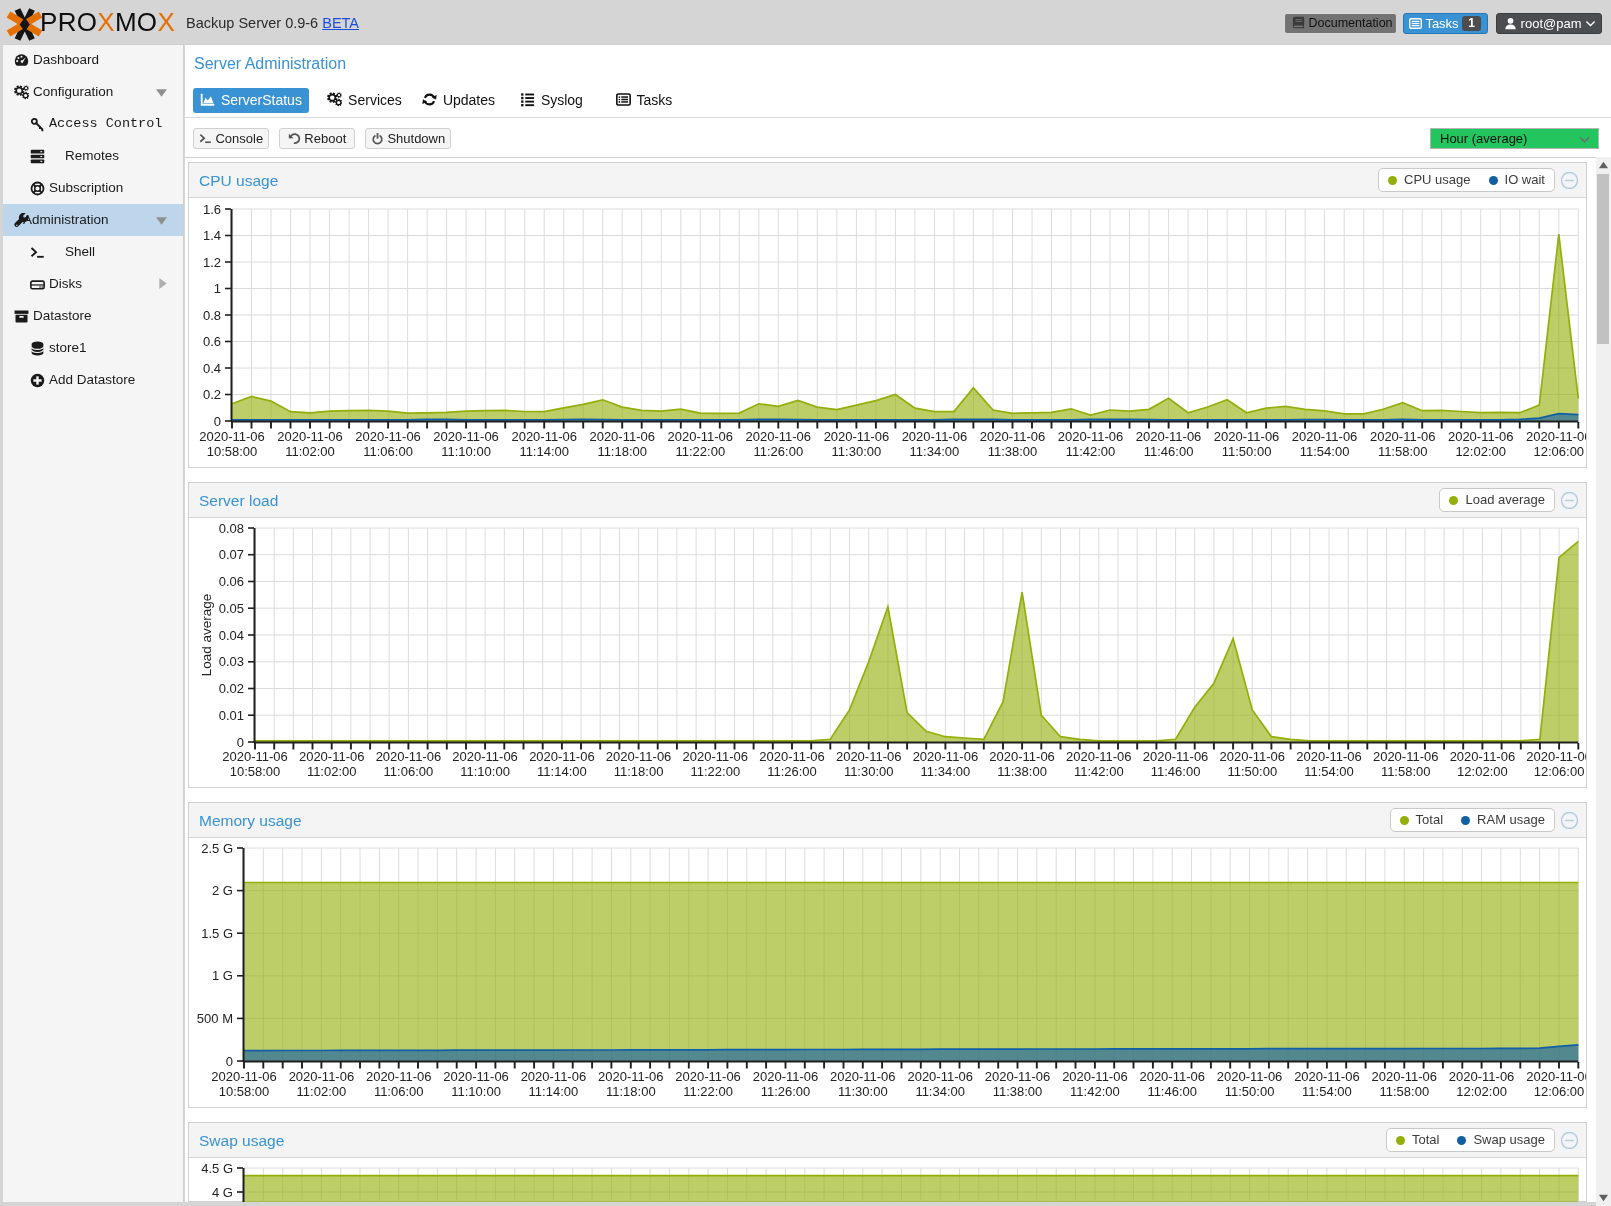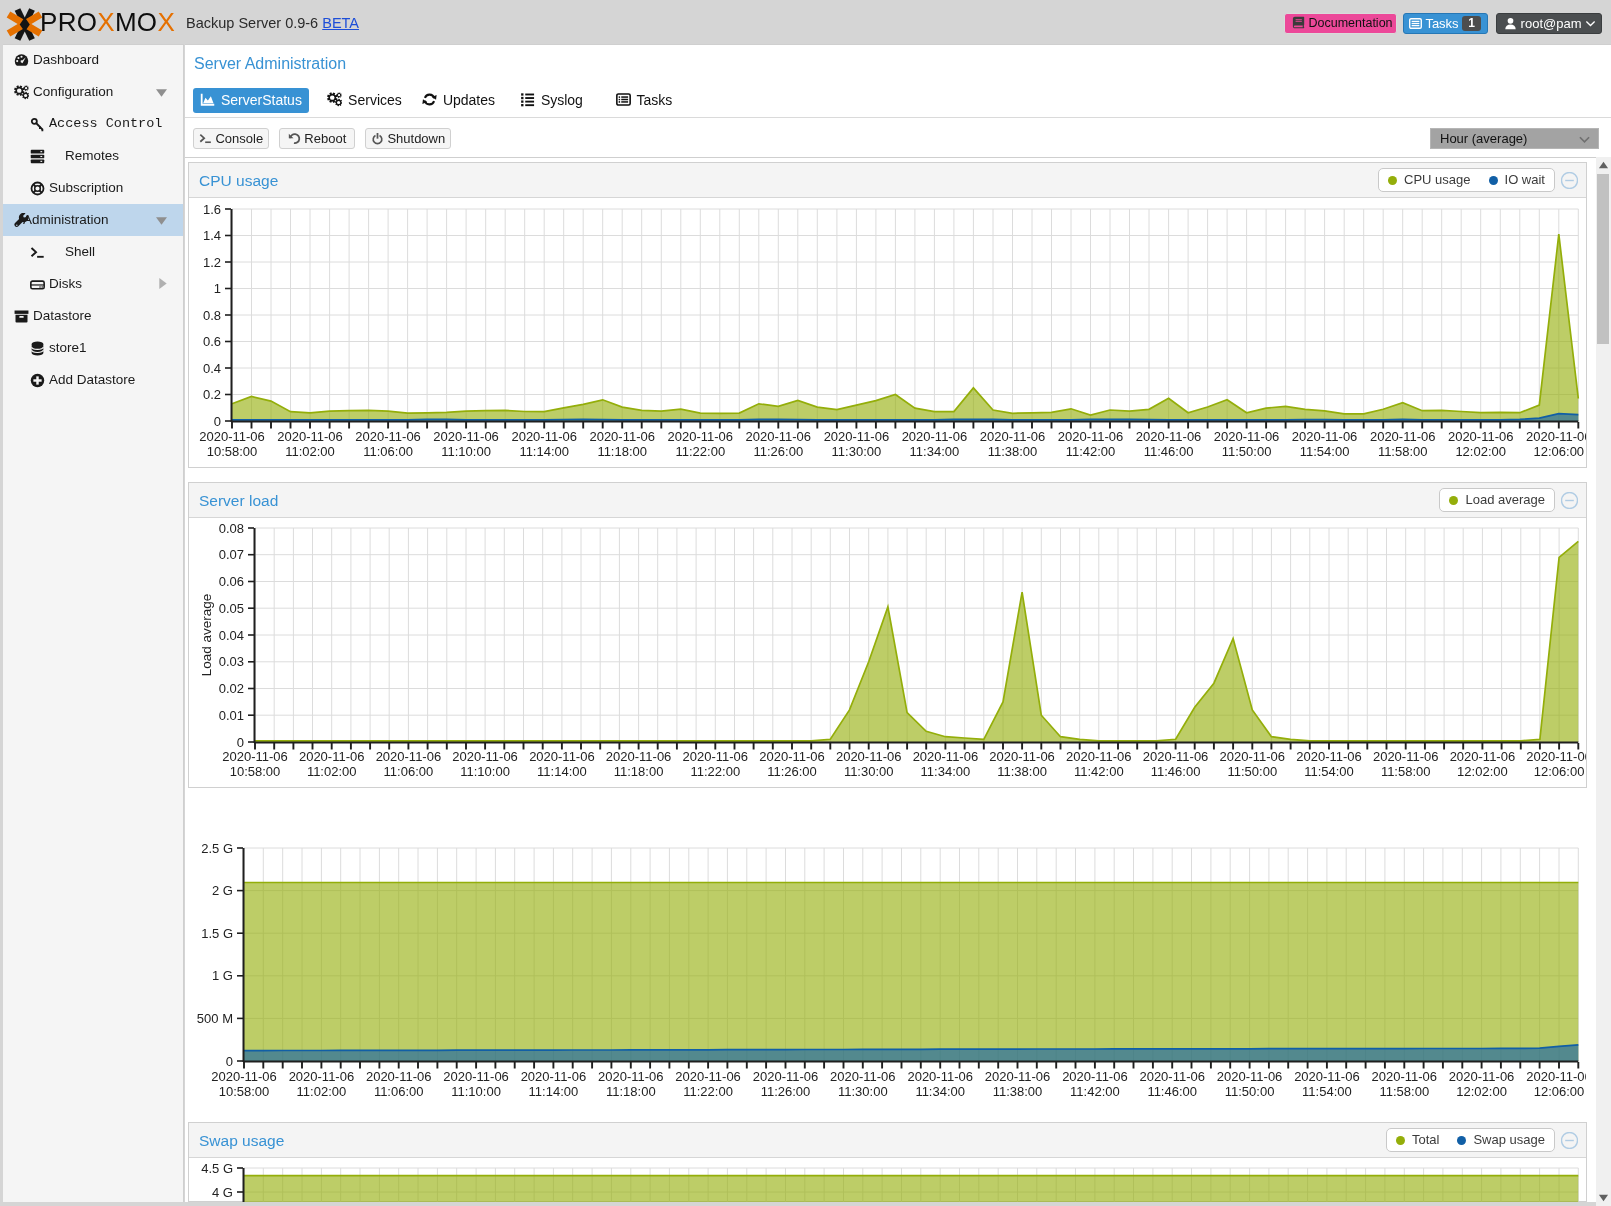--- a/index.html
+++ b/index.html
@@ -27,21 +27,21 @@
 <g stroke-linecap="butt">
           <line x1="17.5" y1="9.5" x2="32" y2="39.5" stroke="#151515" stroke-width="6.2"></line>
 <line x1="32" y1="9.5" x2="17.5" y2="39.5" stroke="#151515" stroke-width="6.2"></line>
 <line x1="8.5" y1="14.4" x2="40.5" y2="33.6" stroke="#e57000" stroke-width="7.0"></line>
 <line x1="40.5" y1="14.4" x2="8.5" y2="33.6" stroke="#e57000" stroke-width="7.0"></line>
 <polygon points="24.75,17.2 29.8,24.5 24.75,31.8 19.7,24.5" fill="#151515"></polygon>
         </g>
       </svg>
 <div class="abs" style="left:40px;top:7px;font-size:26px;font-weight:normal;letter-spacing:0.3px;color:#0e0e0e">PRO<span style="color:#e57000">X</span>MO<span style="color:#e57000">X</span></div>
 <div class="abs" style="left:186px;top:15px;font-size:14.5px;color:#2b2b2b">Backup Server 0.9-6 <a style="color:#1d4ed8;text-decoration:underline">BETA</a></div>
-<div class="abs" style="left:1284px;top:13px;width:113px;height:21px;background:#ec4899;border:1px solid #dadada;border-radius:3px;font-size:12.5px;color:#111;line-height:19px;white-space:nowrap"><span style="margin-left:7px"><svg width="13" height="13" viewBox="0 0 16 16" xmlns="http://www.w3.org/2000/svg" style="vertical-align:-2px;">
+<div class="abs" style="left:1284px;top:13px;width:113px;height:21px;background:#737373;border:1px solid #dadada;border-radius:3px;font-size:12.5px;color:#111;line-height:19px;white-space:nowrap"><span style="margin-left:7px"><svg width="13" height="13" viewBox="0 0 16 16" xmlns="http://www.w3.org/2000/svg" style="vertical-align:-2px;">
             <path fill="#3b3b3b" d="M3.4 0.9 C2.1 0.9 1.1 1.9 1.1 3.2 V12.8 C1.1 14.1 2.1 15.1 3.4 15.1 H14.4 C14.8 15.1 15 14.8 15 14.5 V13.7 C15 13.5 14.9 13.3 14.7 13.1 C14.6 12.6 14.6 11.4 14.7 11 C14.9 10.9 15 10.7 15 10.5 V1.5 C15 1.2 14.7 0.9 14.4 0.9 Z M4.4 4.3 C4.4 4.2 4.5 4.1 4.6 4.1 H11.9 C12 4.1 12.1 4.2 12.1 4.3 V5 C12.1 5.1 12 5.2 11.9 5.2 H4.6 C4.5 5.2 4.4 5.1 4.4 5 Z M4.4 6.3 C4.4 6.2 4.5 6.1 4.6 6.1 H11.9 C12 6.1 12.1 6.2 12.1 6.3 V7 C12.1 7.1 12 7.2 11.9 7.2 H4.6 C4.5 7.2 4.4 7.1 4.4 7 Z M13.2 13.9 H3.4 C2.8 13.9 2.3 13.4 2.3 12.8 C2.3 12.2 2.8 11.8 3.4 11.8 H13.2 C13.1 12.3 13.1 13.4 13.2 13.9 Z"></path>
           </svg></span> Documentation</div>
 <div class="abs" style="left:1403px;top:13px;width:85px;height:21px;background:#3892d4;border:1px solid #2677b5;border-radius:3px;font-size:13px;color:#fff;line-height:19px"><span style="margin-left:5px"><svg width="13" height="13" viewBox="0 0 16 16" xmlns="http://www.w3.org/2000/svg" style="vertical-align:-2px;">
             <rect x="0.9" y="2.1" width="14.2" height="11.8" rx="1.6" fill="none" stroke="#ffffff" stroke-width="1.7"></rect>
             <rect x="3.2" y="4.6" width="9.6" height="1.6" fill="#ffffff"></rect>
             <rect x="3.2" y="7.2" width="9.6" height="1.6" fill="#ffffff"></rect>
             <rect x="3.2" y="9.8" width="9.6" height="1.6" fill="#ffffff"></rect>
           </svg></span> Tasks <span style="display:inline-block;background:#4d4d4d;color:#fff;font-weight:bold;border-radius:3px;font-size:12px;padding:0px 6px;line-height:15px;vertical-align:1px">1</span></div>
 <div class="abs" style="left:1496px;top:13px;width:106px;height:21px;background:#4b4e50;border:1px solid #3a3d3f;border-radius:3px;font-size:13px;color:#fff;line-height:19px"><span style="margin-left:7px"><svg width="13" height="13" viewBox="0 0 16 16" xmlns="http://www.w3.org/2000/svg" style="vertical-align:-2px;">
             <circle cx="8" cy="4.7" r="3.5" fill="#ffffff"></circle>
@@ -174,39 +174,49 @@
           <line x1="7.6" y1="12.6" x2="14.6" y2="12.6" stroke="#555" stroke-width="2.0"></line>
         </svg> Console</div>
 <div class="btn" style="left:94px;top:83px;width:76px;height:21px;line-height:19px"><svg width="13" height="13" viewBox="0 0 16 16" xmlns="http://www.w3.org/2000/svg" style="vertical-align:-2px;">
           <path d="M2.72 7.71 A5.60 5.60 0 1 1 7.33 13.71" fill="none" stroke="#555" stroke-width="2.2"></path>
           <path d="M1.0 2.0 L1.0 7.8 L6.8 7.8 Z" fill="#555"></path>
         </svg> Reboot</div>
 <div class="btn" style="left:180px;top:83px;width:86px;height:21px;line-height:19px"><svg width="13" height="13" viewBox="0 0 16 16" xmlns="http://www.w3.org/2000/svg" style="vertical-align:-2px;">
           <path d="M10.49 4.32 A5.30 5.30 0 1 1 5.51 4.32" fill="none" stroke="#555" stroke-width="2.0"></path>
           <line x1="8" y1="1.2" x2="8" y2="8.2" stroke="#555" stroke-width="2.2"></line>
         </svg> Shutdown</div>
-<div class="abs" style="left:1245px;top:83px;width:169px;height:21px;background:#a3a3a3;border:1px solid #b5b5b5;font-size:13px;color:#111;line-height:19px"><span style="margin-left:9px">Hour (average)</span><svg style="position:absolute;right:8px;top:7px" width="11" height="8" viewBox="0 0 12 8">
+<div class="abs" style="left:1245px;top:83px;width:169px;height:21px;background:#22c55e;border:1px solid #b5b5b5;font-size:13px;color:#111;line-height:19px"><span style="margin-left:9px">Hour (average)</span><svg style="position:absolute;right:8px;top:7px" width="11" height="8" viewBox="0 0 12 8">
           <path d="M1 1l5 5 5-5" stroke="#707070" stroke-width="1.8" fill="none"></path>
         </svg></div>
 <div class="abs" style="left:0;top:112px;width:1426px;border-top:1px solid #cfcfcf"></div>
 </div>
 <div class="chartpanel" style="left:188px;top:162px;height:306px">
 <div class="chead">
         <span class="t">CPU usage</span>
         <span class="legend" style="right:31px;padding:0 9px"><span class="ldot" style="background:#94ae0a"></span>CPU usage<span style="display:inline-block;width:18px"></span><span class="ldot" style="background:#115fa6"></span>IO wait</span>
         <svg class="ctool" viewBox="0 0 17 17">
           <circle cx="8.5" cy="8.5" r="8" fill="none" stroke="#b0cce4" stroke-width="1.4"></circle>
           <line x1="4.2" y1="8.5" x2="12.8" y2="8.5" stroke="#b0cce4" stroke-width="1.4"></line>
         </svg>
       </div>
 </div>
 <div class="chartpanel" style="left:188px;top:482px;height:306px">
 <div class="chead">
         <span class="t">Server load</span>
         <span class="legend" style="right:31px;padding:0 9px"><span class="ldot" style="background:#94ae0a"></span>Load average</span>
+        <svg class="ctool" viewBox="0 0 17 17">
+          <circle cx="8.5" cy="8.5" r="8" fill="none" stroke="#b0cce4" stroke-width="1.4"></circle>
+          <line x1="4.2" y1="8.5" x2="12.8" y2="8.5" stroke="#b0cce4" stroke-width="1.4"></line>
+        </svg>
+      </div>
+</div>
+<div class="chartpanel" style="left:188px;top:802px;height:306px">
+<div class="chead">
+        <span class="t">Memory usage</span>
+        <span class="legend" style="right:31px;padding:0 9px"><span class="ldot" style="background:#94ae0a"></span>Total<span style="display:inline-block;width:18px"></span><span class="ldot" style="background:#115fa6"></span>RAM usage</span>
         <svg class="ctool" viewBox="0 0 17 17">
           <circle cx="8.5" cy="8.5" r="8" fill="none" stroke="#b0cce4" stroke-width="1.4"></circle>
           <line x1="4.2" y1="8.5" x2="12.8" y2="8.5" stroke="#b0cce4" stroke-width="1.4"></line>
         </svg>
       </div>
 </div>
 <div class="chartpanel" style="left:188px;top:1122px;height:80px">
 <div class="chead">
         <span class="t">Swap usage</span>
         <span class="legend" style="right:31px;padding:0 9px"><span class="ldot" style="background:#94ae0a"></span>Total<span style="display:inline-block;width:18px"></span><span class="ldot" style="background:#115fa6"></span>Swap usage</span>

